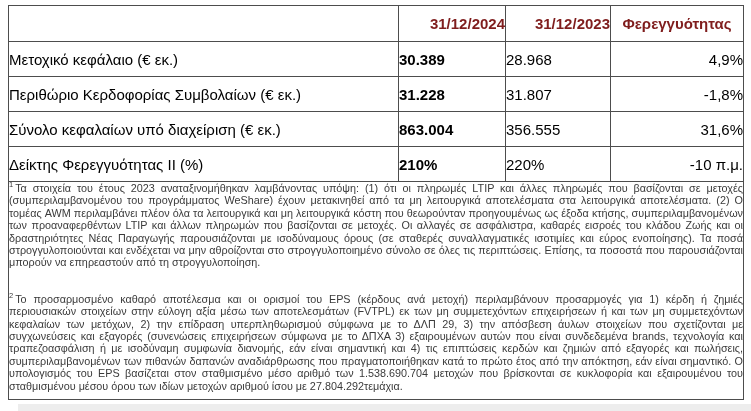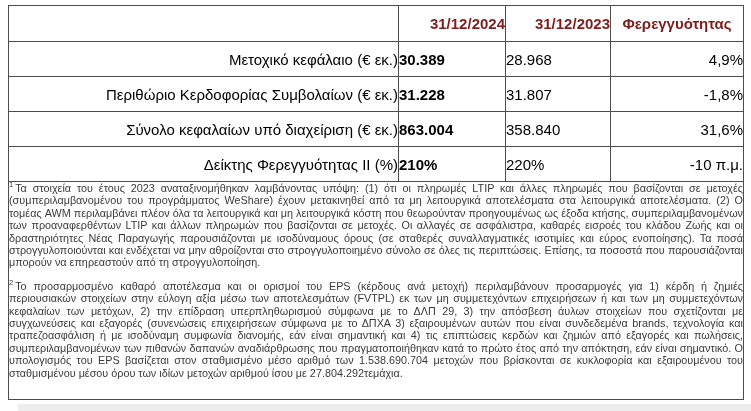--- a/index.html
+++ b/index.html
@@ -27,37 +27,37 @@
   tr.hdr { height: 36px; }
   tr.hdr th {
     color: #7f1d1d;
     font-size: 15px;
     font-weight: bold;
     white-space: nowrap;
   }
   th.h-date { text-align: right; padding-right: 9px; }
   th.h-diff { text-align: center; }
   tr.data { height: 35px; font-size: 15px; }
-  td.c-label { text-align: right; padding-left: 10px; white-space: nowrap; }
+  td.c-label { text-align: left; padding-left: 10px; white-space: nowrap; }
   td.c-v24  { padding-right: 14px; font-weight: bold; }
   td.c-v23  { text-align: left; padding-right: 18px; }
   td.c-diff { text-align: right; padding-right: 10px; font-weight: normal; }
   td.fnotes {
     vertical-align: top;
     padding: 11px 9px 8px 9px;
     height: 218px;
   }
   p.fn {
     margin: 0;
     font-size: 10.8px;
     line-height: 12.4px;
     text-align: justify;
     color: #3a3a3a;
   }
-  p.fn + p.fn { margin-top: 11px; }
+  p.fn + p.fn { margin-top: 24px; }
   sup.fnm {
     font-size: 7.5px;
     line-height: 0;
     margin-right: 2px;
   }
   .bottom-strip {
     position: absolute;
     left: 18px; top: 404px;
     width: 733px; height: 7px;
     background: #ededed;
@@ -88,21 +88,21 @@
   </tr>
   <tr class="data">
     <td class="c-label">Περιθώριο Κερδοφορίας Συμβολαίων (€ εκ.)</td>
     <td class="c-v24">31.228</td>
     <td class="c-v23">31.807</td>
     <td class="c-diff">-1,8%</td>
   </tr>
   <tr class="data">
     <td class="c-label">Σύνολο κεφαλαίων υπό διαχείριση (€ εκ.)</td>
     <td class="c-v24">863.004</td>
-    <td class="c-v23">358.840</td>
+    <td class="c-v23">356.555</td>
     <td class="c-diff">31,6%</td>
   </tr>
   <tr class="data">
     <td class="c-label">Δείκτης Φερεγγυότητας ΙΙ (%)</td>
     <td class="c-v24">210%</td>
     <td class="c-v23">220%</td>
     <td class="c-diff">-10 π.μ.</td>
   </tr>
   <tr>
     <td class="fnotes" colspan="4">

